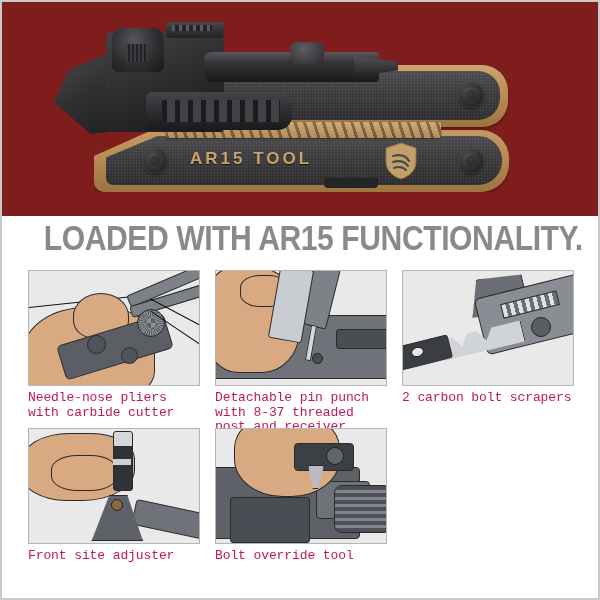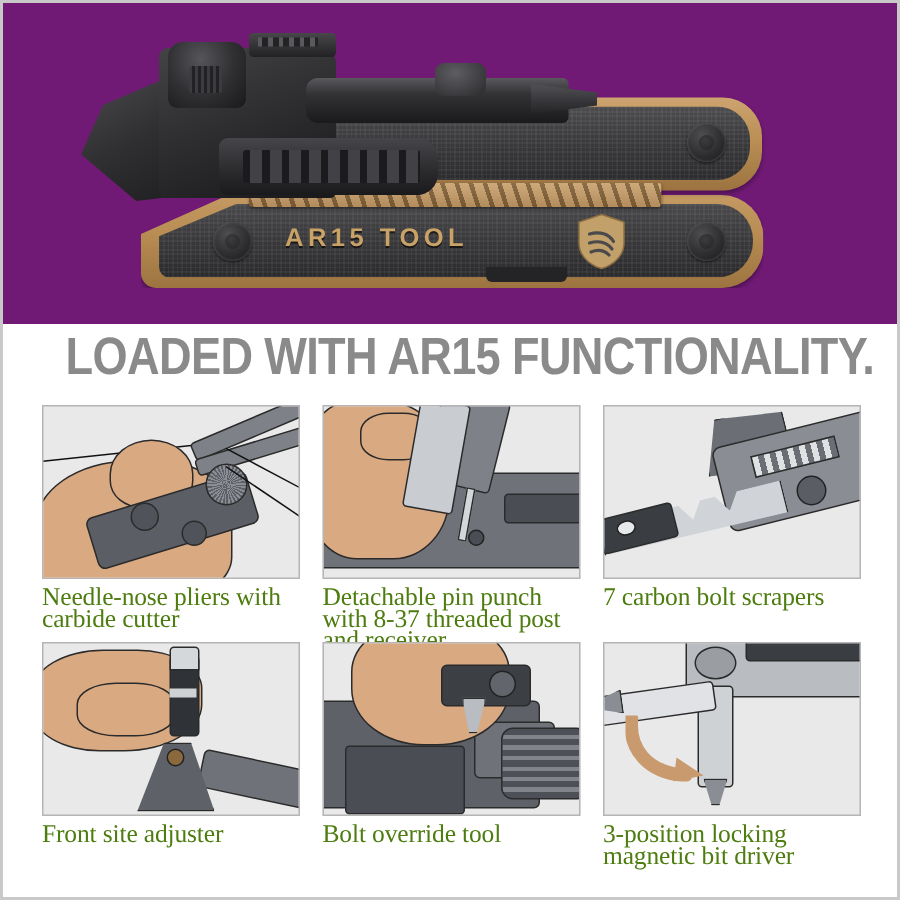--- a/index.html
+++ b/index.html
@@ -13,21 +13,21 @@
     position:relative;
     width:600px;height:600px;
     box-sizing:border-box;
     border:2px solid #c9c9c9;
     background:#ffffff;
   }
 
   
   .hero{
     position:absolute;left:0;top:0;width:596px;height:214px;
-    background:#701a75;
+    background:#7f1d1d;
     overflow:hidden;
   }
   .tool{
     position:absolute;left:52px;top:8px;width:500px;height:200px;
   }
 
   
   .handle-lower{
     position:absolute;left:40px;top:120px;width:415px;height:62px;
     background:linear-gradient(180deg,#c49a63 0%,#b98d53 40%,#9d7440 100%);
@@ -179,24 +179,24 @@
   .cell{display:flex;flex-direction:column;}
   .thumb{
     width:172px;height:116px;
     box-sizing:border-box;
     border:1px solid #b5b5b5;
     background:#e9e9e9;
     position:relative;overflow:hidden;
   }
   .cap{
     margin-top:5px;
-    font-family:Liberation Serif, serif;
-    font-size:17px;
+    font-family:Liberation Mono, monospace;
+    font-size:13px;
     line-height:14.5px;
-    color:#4d7c0f;
+    color:#be185d;
     height:32px;
     letter-spacing:-0.1px;
   }
 
   
   .hand{
     position:absolute;
     background:#d9a982;
     border:1.4px solid #2b2b2b;
   }
@@ -352,21 +352,21 @@
     <div class="cell">
       <div class="thumb">
         <div class="p3-head"></div>
         <div class="p3-tool"></div>
         <div class="p3-slots"></div>
         <div class="p3-riv"></div>
         <div class="p3-blade"></div>
         <div class="p3-handle"></div>
         <div class="p3-hole"></div>
       </div>
-      <div class="cap">7 carbon bolt scrapers</div>
+      <div class="cap">2 carbon bolt scrapers</div>
     </div>
 
     <div class="cell">
       <div class="thumb">
         <div class="hand p5-hand"></div>
         <div class="hand p5-fing"></div>
         <div class="p5-tool"></div>
         <div class="p5-tip"></div>
         <div class="p5-band"></div>
         <div class="p5-barrel"></div>
@@ -383,31 +383,15 @@
         <div class="p4-guard"></div>
         <div class="p4-rail"></div>
         <div class="hand p4-hand"></div>
         <div class="p4-tool"></div>
         <div class="p4-riv"></div>
         <div class="p4-tip"></div>
       </div>
       <div class="cap">Bolt override tool</div>
     </div>
 
-    <div class="cell">
-      <div class="thumb">
-        <div class="p6-body"></div>
-        <div class="p6-dark"></div>
-        <div class="p6-knob"></div>
-        <div class="p6-driver"></div>
-        <div class="p6-dtip"></div>
-        <div class="p6-bit"></div>
-        <div class="p6-bittip"></div>
-        <svg class="p6-arrow" viewBox="0 0 58 44">
-          <path d="M4 2 C2 22 14 38 40 40" stroke="#c89a6e" stroke-width="9" fill="none" stroke-linecap="round"></path>
-          <path d="M34 28 L52 40 L32 44 Z" fill="#c89a6e"></path>
-        </svg>
-      </div>
-      <div class="cap">3-position locking magnetic bit driver</div>
-    </div>
 
   </div>
 </div>
 
 </body></html>

